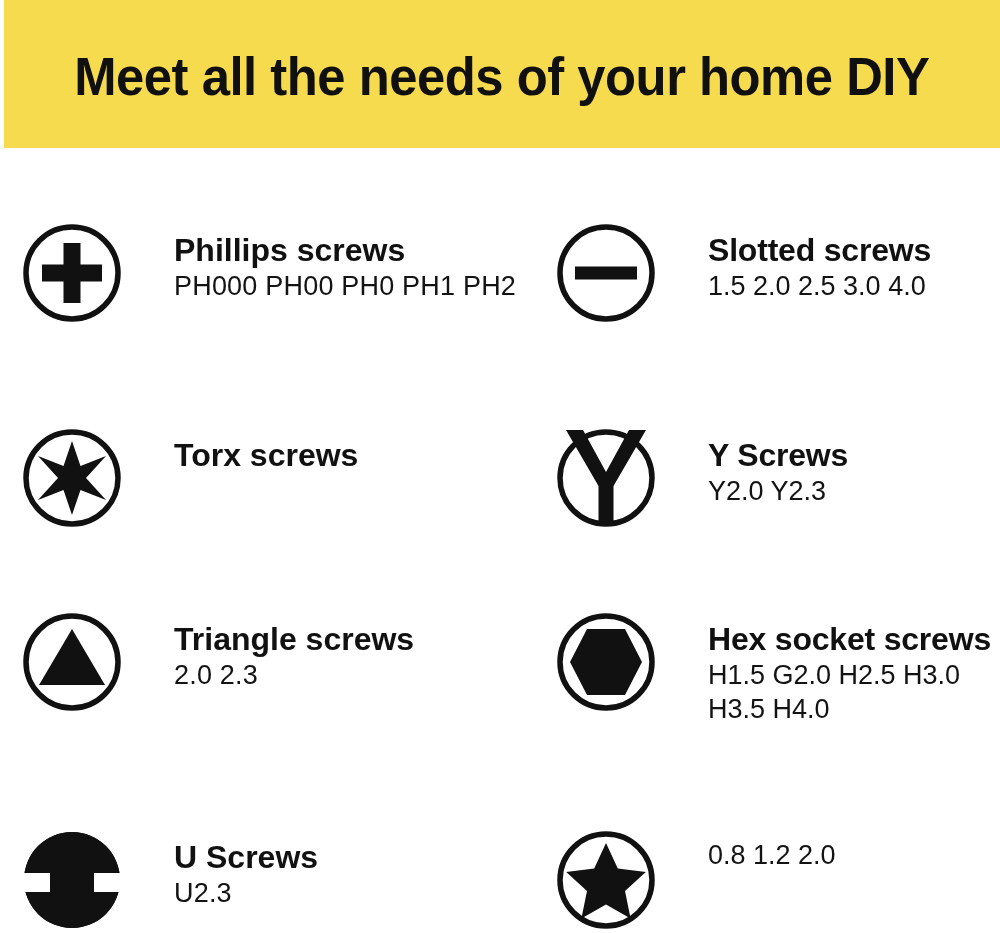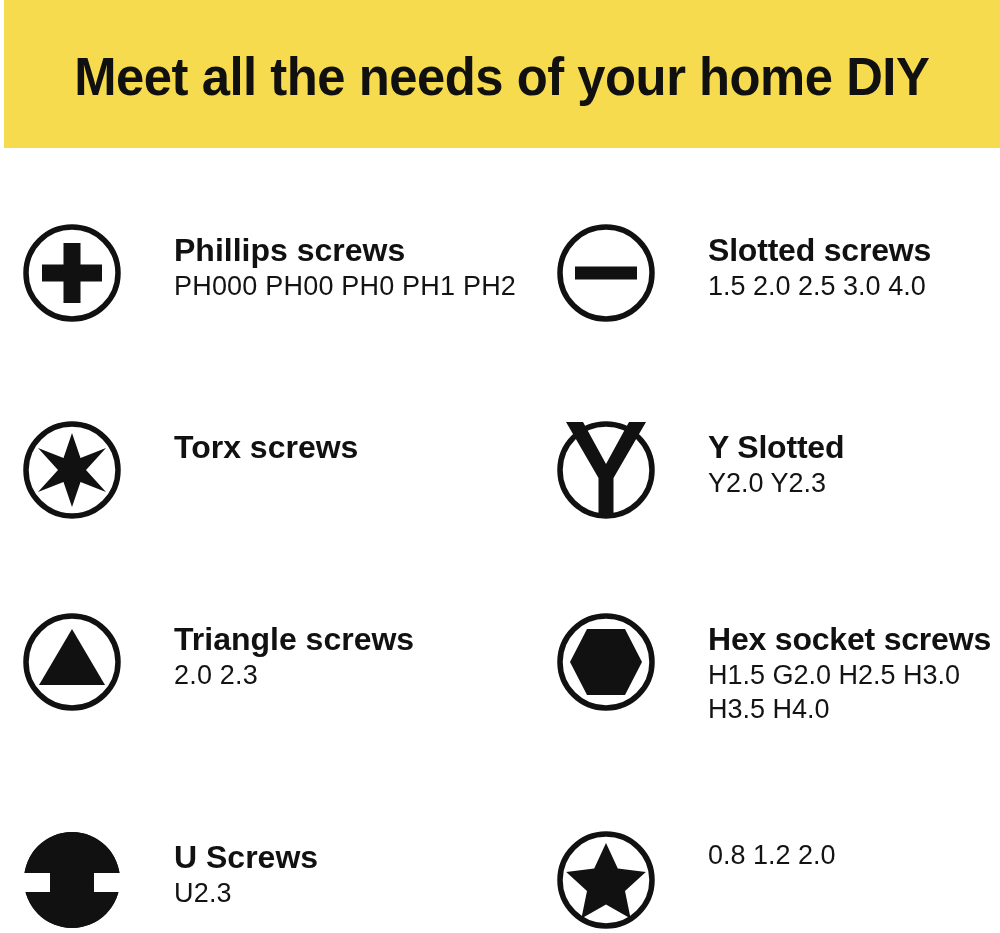--- a/index.html
+++ b/index.html
@@ -57,21 +57,21 @@
   .item {
     position: absolute;
     display: flex;
     align-items: flex-start;
     gap: 44px;
   }
   .col-left  { left: 22px; width: 520px; }
   .col-right { left: 556px; width: 444px; }
 
   .row-1 { top: 75px; }
-  .row-2 { top: 272px; }
+  .row-2 { top: 280px; }
   .row-3 { top: 464px; }
   .row-4 { top: 682px; }
 
   .icon-wrap {
     width: 100px;
     height: 100px;
     flex: 0 0 100px;
     position: relative;
   }
   .icon-wrap svg {
@@ -169,21 +169,21 @@
     </div>
 
     <div class="item col-right row-2">
       <div class="icon-wrap">
         <svg viewBox="0 0 100 100" aria-hidden="true">
           <circle cx="50" cy="50" r="46" fill="none" stroke="#111" stroke-width="5.5"></circle>
           <path d="M10 2 L27 2 L50 44 L73 2 L90 2 L57.5 58 L57.5 98 L42.5 98 L42.5 58 Z" fill="#111"></path>
         </svg>
       </div>
       <div class="texts">
-        <div class="item-title">Y Slotted</div>
+        <div class="item-title">Y Screws</div>
         <div class="item-sizes">Y2.0  Y2.3</div>
       </div>
     </div>
 
     <div class="item col-left row-3">
       <div class="icon-wrap">
         <svg viewBox="0 0 100 100" aria-hidden="true">
           <circle cx="50" cy="50" r="46" fill="none" stroke="#111" stroke-width="5.5"></circle>
           <path d="M50 17 L83 73 L17 73 Z" fill="#111"></path>
         </svg>

